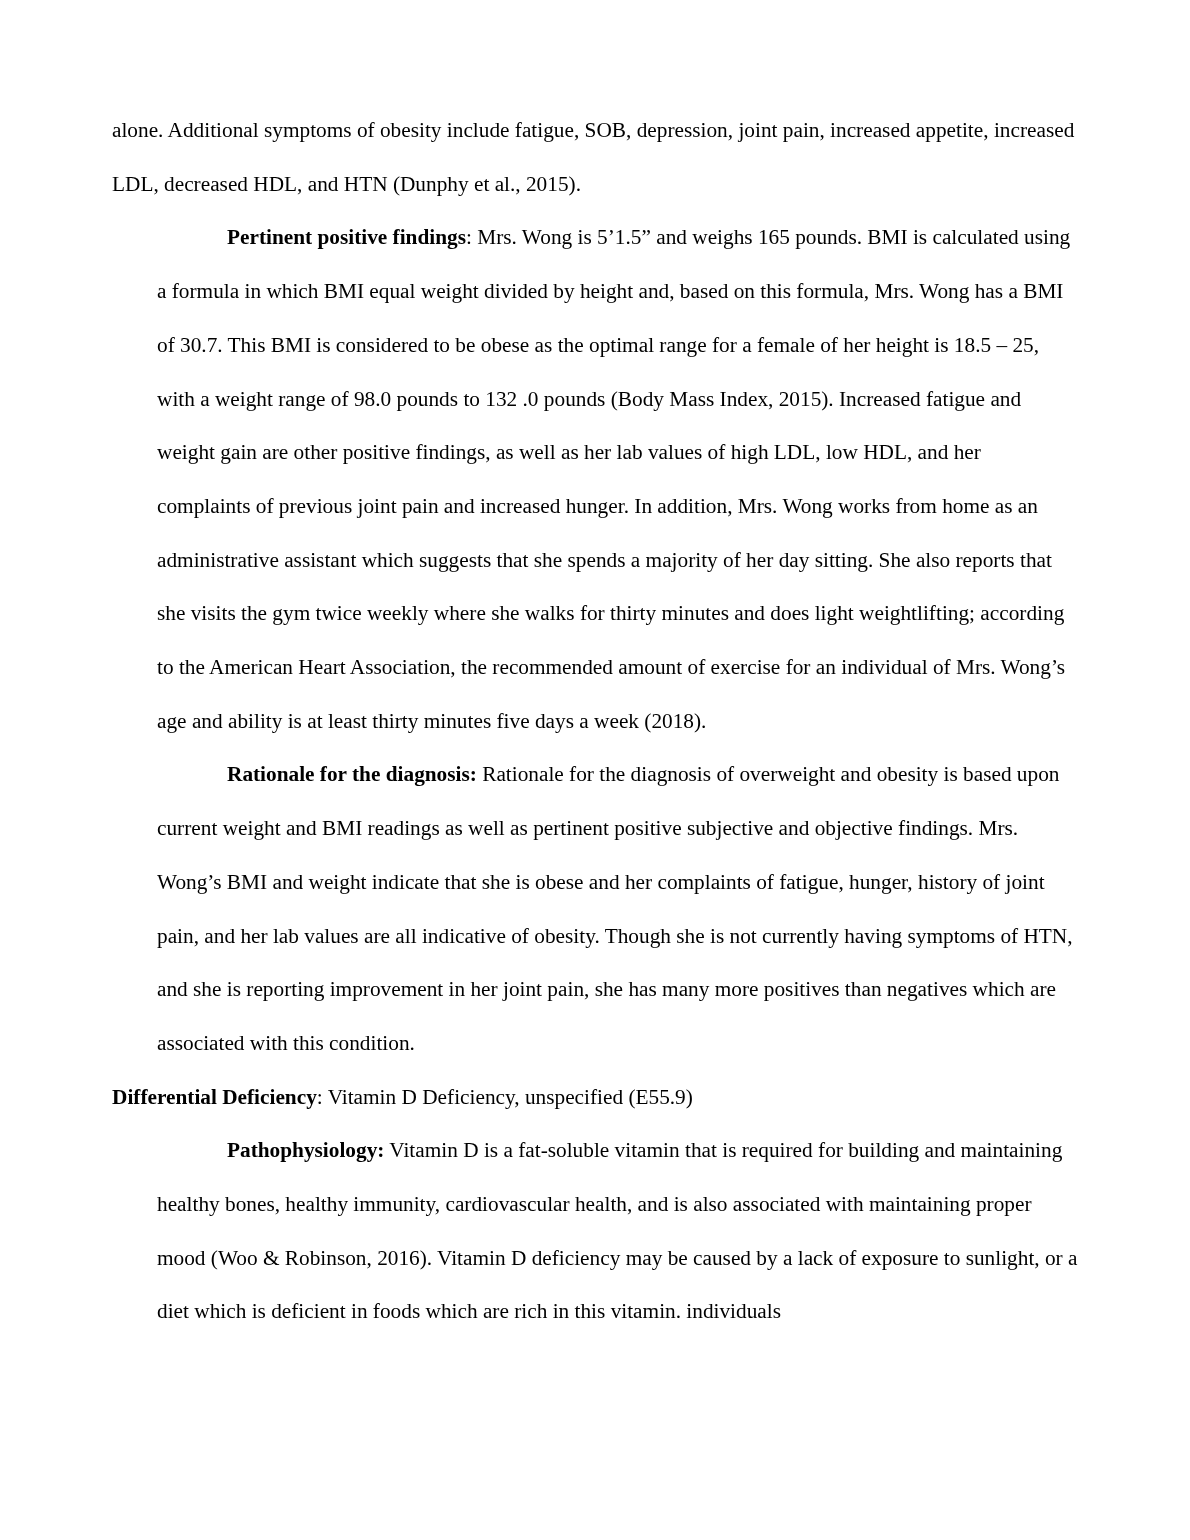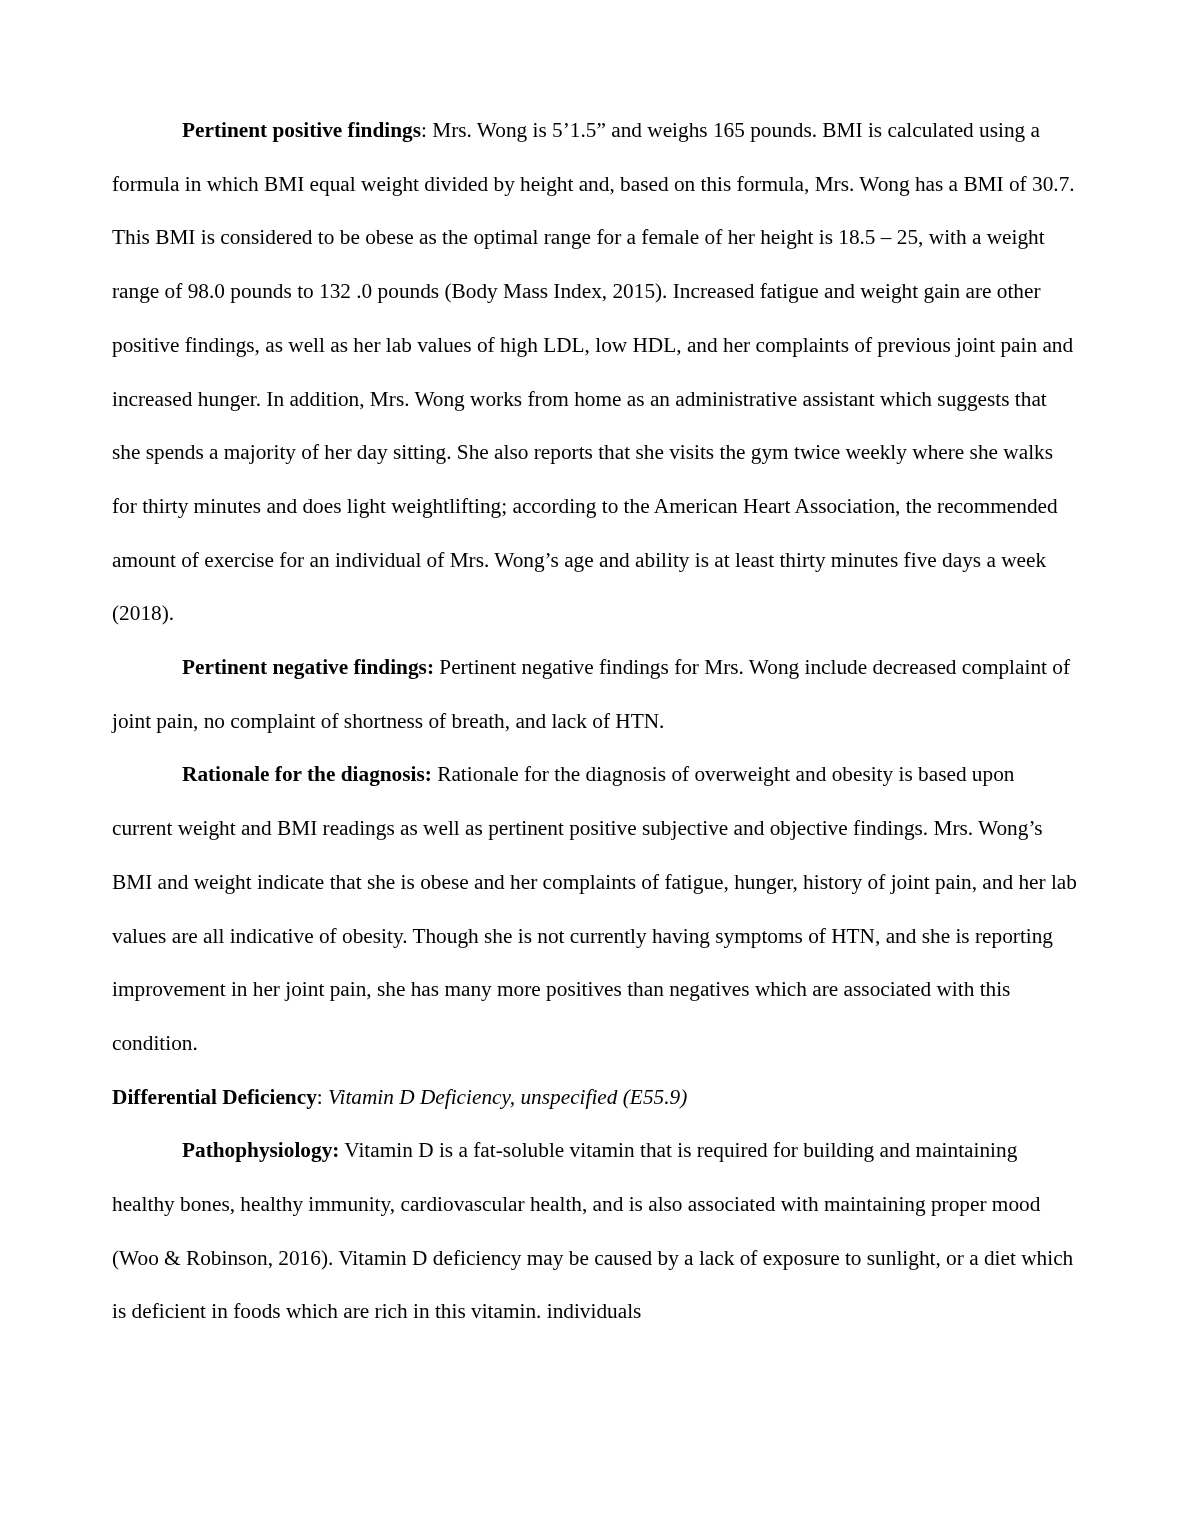--- a/index.html
+++ b/index.html
@@ -3,36 +3,36 @@
 <meta charset="utf-8">
 <style>
   html, body { margin: 0; padding: 0; background: #ffffff; }
   body { width: 1190px; height: 1540px; position: relative; overflow: hidden; }
   .page {
     position: absolute; left: 112px; top: 104px; width: 966px;
     font-family: "Liberation Serif", serif; font-size: 21.3px; color: #000;
     line-height: 53.7px;
   }
   .para { margin: 0; text-indent: 0; text-align: left; }
-  .indent { text-indent: 70px; }
+  .indent { text-indent: 70px; margin-left: 45px; }
   .b { font-weight: bold; }
-  .i { font-style: italic; }
+  .i { }
 </style>
 </head>
 <body>
 
 <div class="page">
+  <p class="para">
+    <span>alone. Additional symptoms of obesity include fatigue, SOB, depression, joint pain, increased appetite, increased LDL, decreased HDL, and HTN (Dunphy et al., 2015).</span>
+  </p>
 
   <p class="para indent">
     <span class="b">Pertinent positive findings</span><span>:</span><span> Mrs. Wong is 5’1.5” and weighs 165 pounds. BMI is calculated using a formula in which BMI equal weight divided by height and, based on this formula, Mrs. Wong has a BMI of 30.7. This BMI is considered to be obese as the optimal range for a female of her height is 18.5 – 25, with a weight range of 98.0 pounds to 132 .0 pounds (Body Mass Index, 2015). Increased fatigue and weight gain are other positive findings, as well as her lab values of high LDL, low HDL, and her complaints of previous joint pain and increased hunger. In addition, Mrs. Wong works from home as an administrative assistant which suggests that she spends a majority of her day sitting. She also reports that she visits the gym twice weekly where she walks for thirty minutes and does light weightlifting; according to the American Heart Association, the recommended amount of exercise for an individual of Mrs. Wong’s age and ability is at least thirty minutes five days a week (2018).</span>
   </p>
 
-  <p class="para indent">
-    <span class="b">Pertinent negative findings:</span><span> Pertinent negative findings for Mrs. Wong include decreased complaint of joint pain, no complaint of shortness of breath, and lack of HTN.</span>
-  </p>
 
   <p class="para indent">
     <span class="b">Rationale for the diagnosis:</span><span> Rationale for the diagnosis of overweight and obesity is based upon current weight and BMI readings as well as pertinent positive subjective and objective findings. Mrs. Wong’s BMI and weight indicate that she is obese and her complaints of fatigue, hunger, history of joint pain, and her lab values are all indicative of obesity. Though she is not currently having symptoms of HTN, and she is reporting improvement in her joint pain, she has many more positives than negatives which are associated with this condition.</span>
   </p>
 
   <p class="para">
     <span class="b">Differential Deficiency</span><span>: </span><span class="i">Vitamin D Deficiency, unspecified (E55.9)</span>
   </p>
 
   <p class="para indent">

